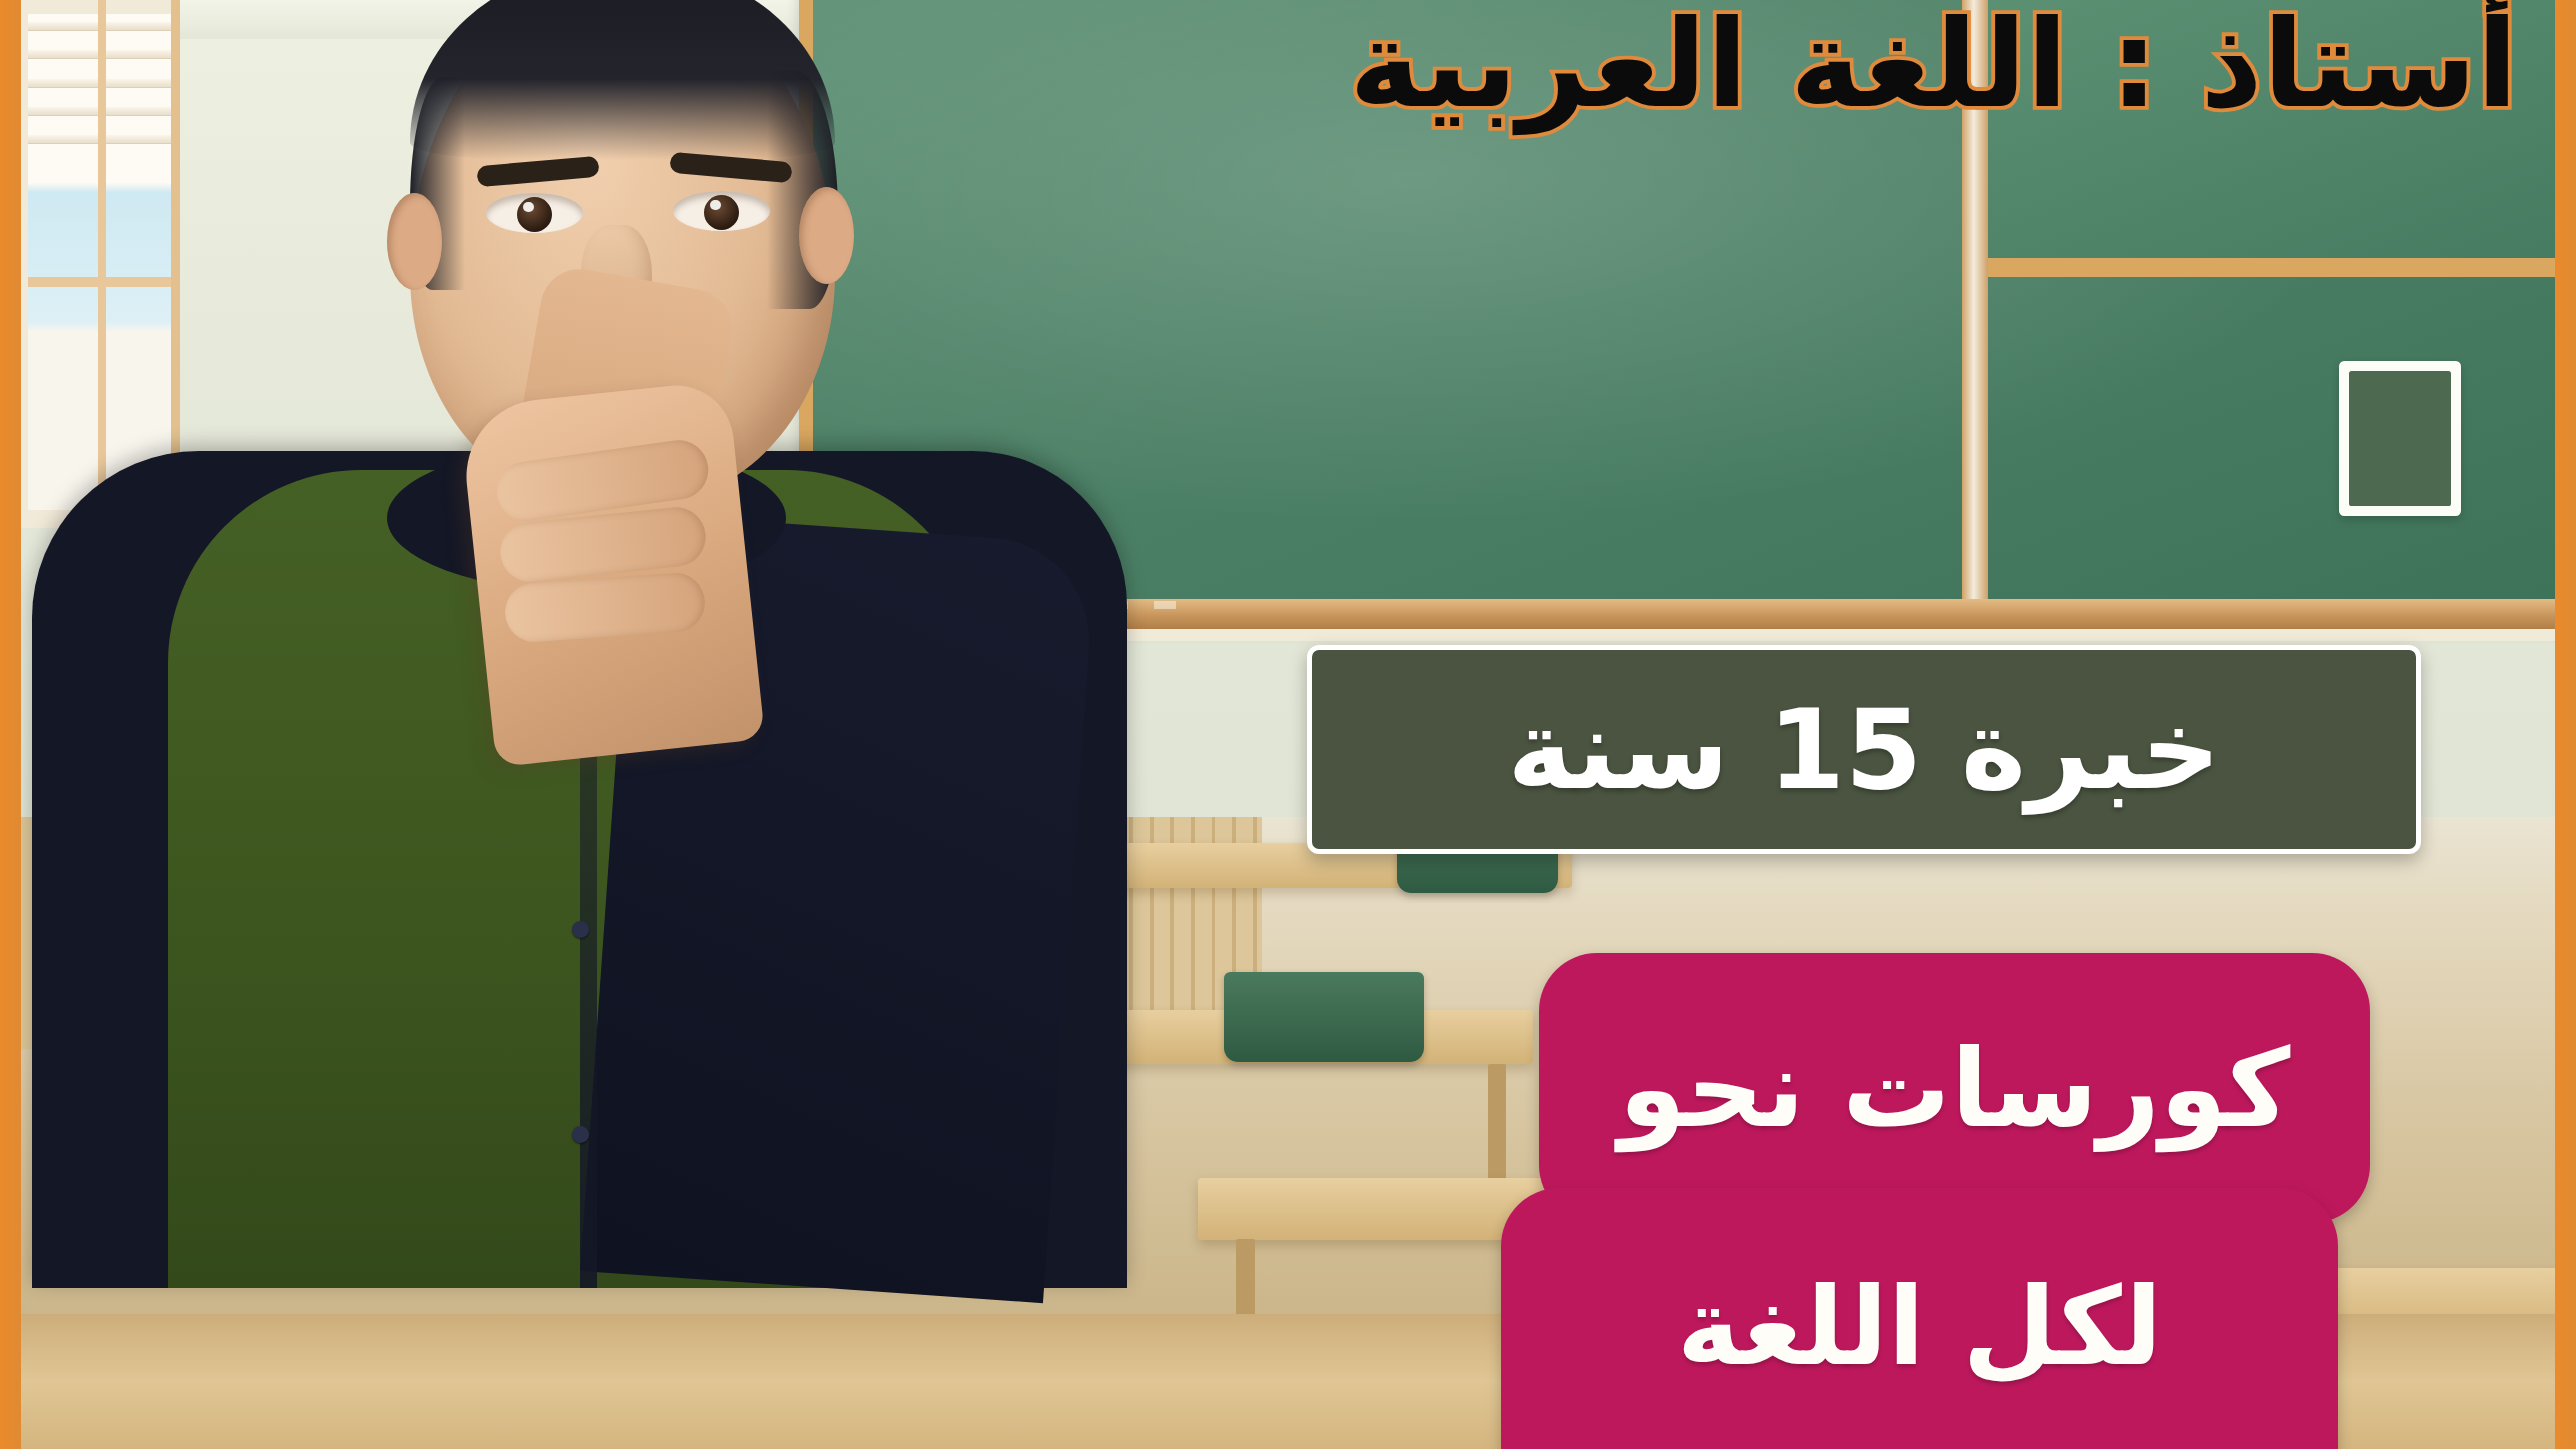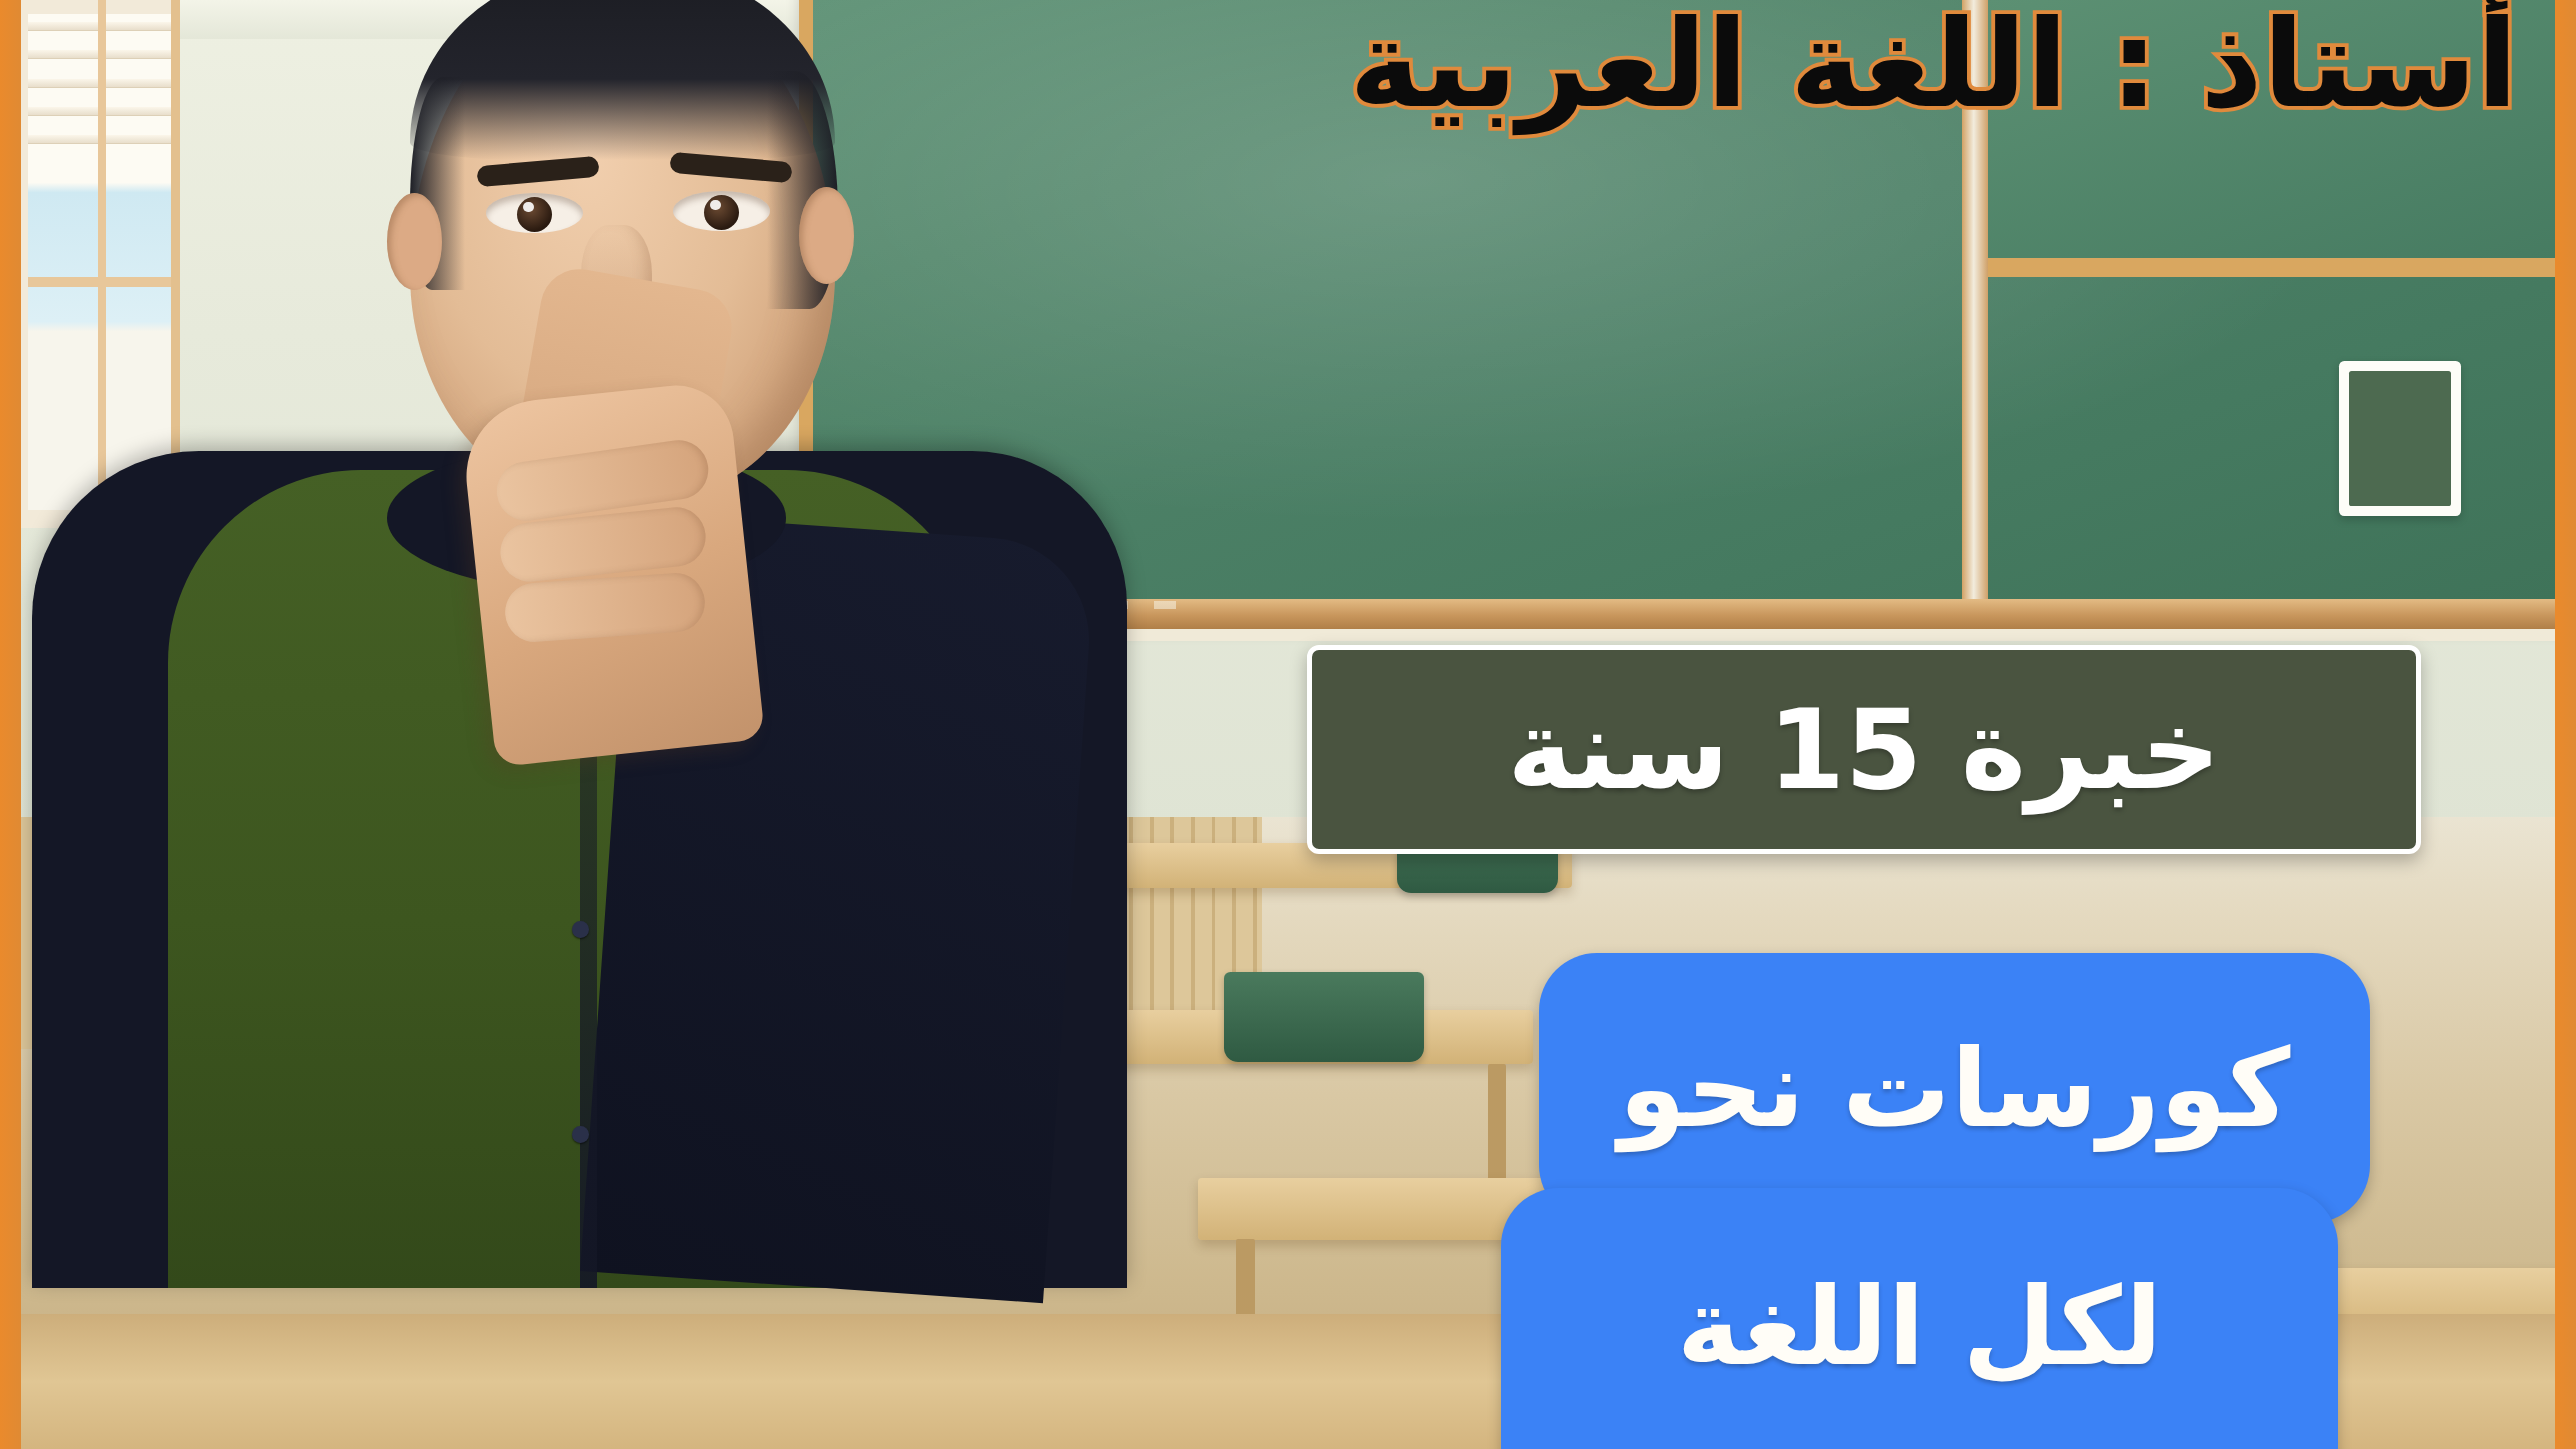--- a/index.html
+++ b/index.html
@@ -263,21 +263,21 @@
     margin-top:36px;
   }
   .badge-green span{
     color:#ffffff;font-weight:700;font-size:111px;direction:rtl;
     letter-spacing:1.3px;
     text-shadow:0 2.6px 5.2px rgba(0,0,0,.28);
   }
 
   .badge-brown{
     position:absolute;z-index:30;
-    background:#3b82f6;
+    background:#be185d;
     border-radius:58px;
     display:flex;align-items:center;justify-content:center;
     box-shadow:0 5.2px 14px rgba(0,0,0,.22);
   }
   .badge-brown span{
     color:#fffdf7;font-weight:700;font-size:108px;direction:rtl;
     text-shadow:0 2.6px 4.5px rgba(0,0,0,.22);
   }
   #badgeCourses{left:1539px;top:953px;width:831px;height:270px;}
   #badgeStages{left:1501px;top:1188px;width:837px;height:277px;border-radius:58px 58px 0 0;}

